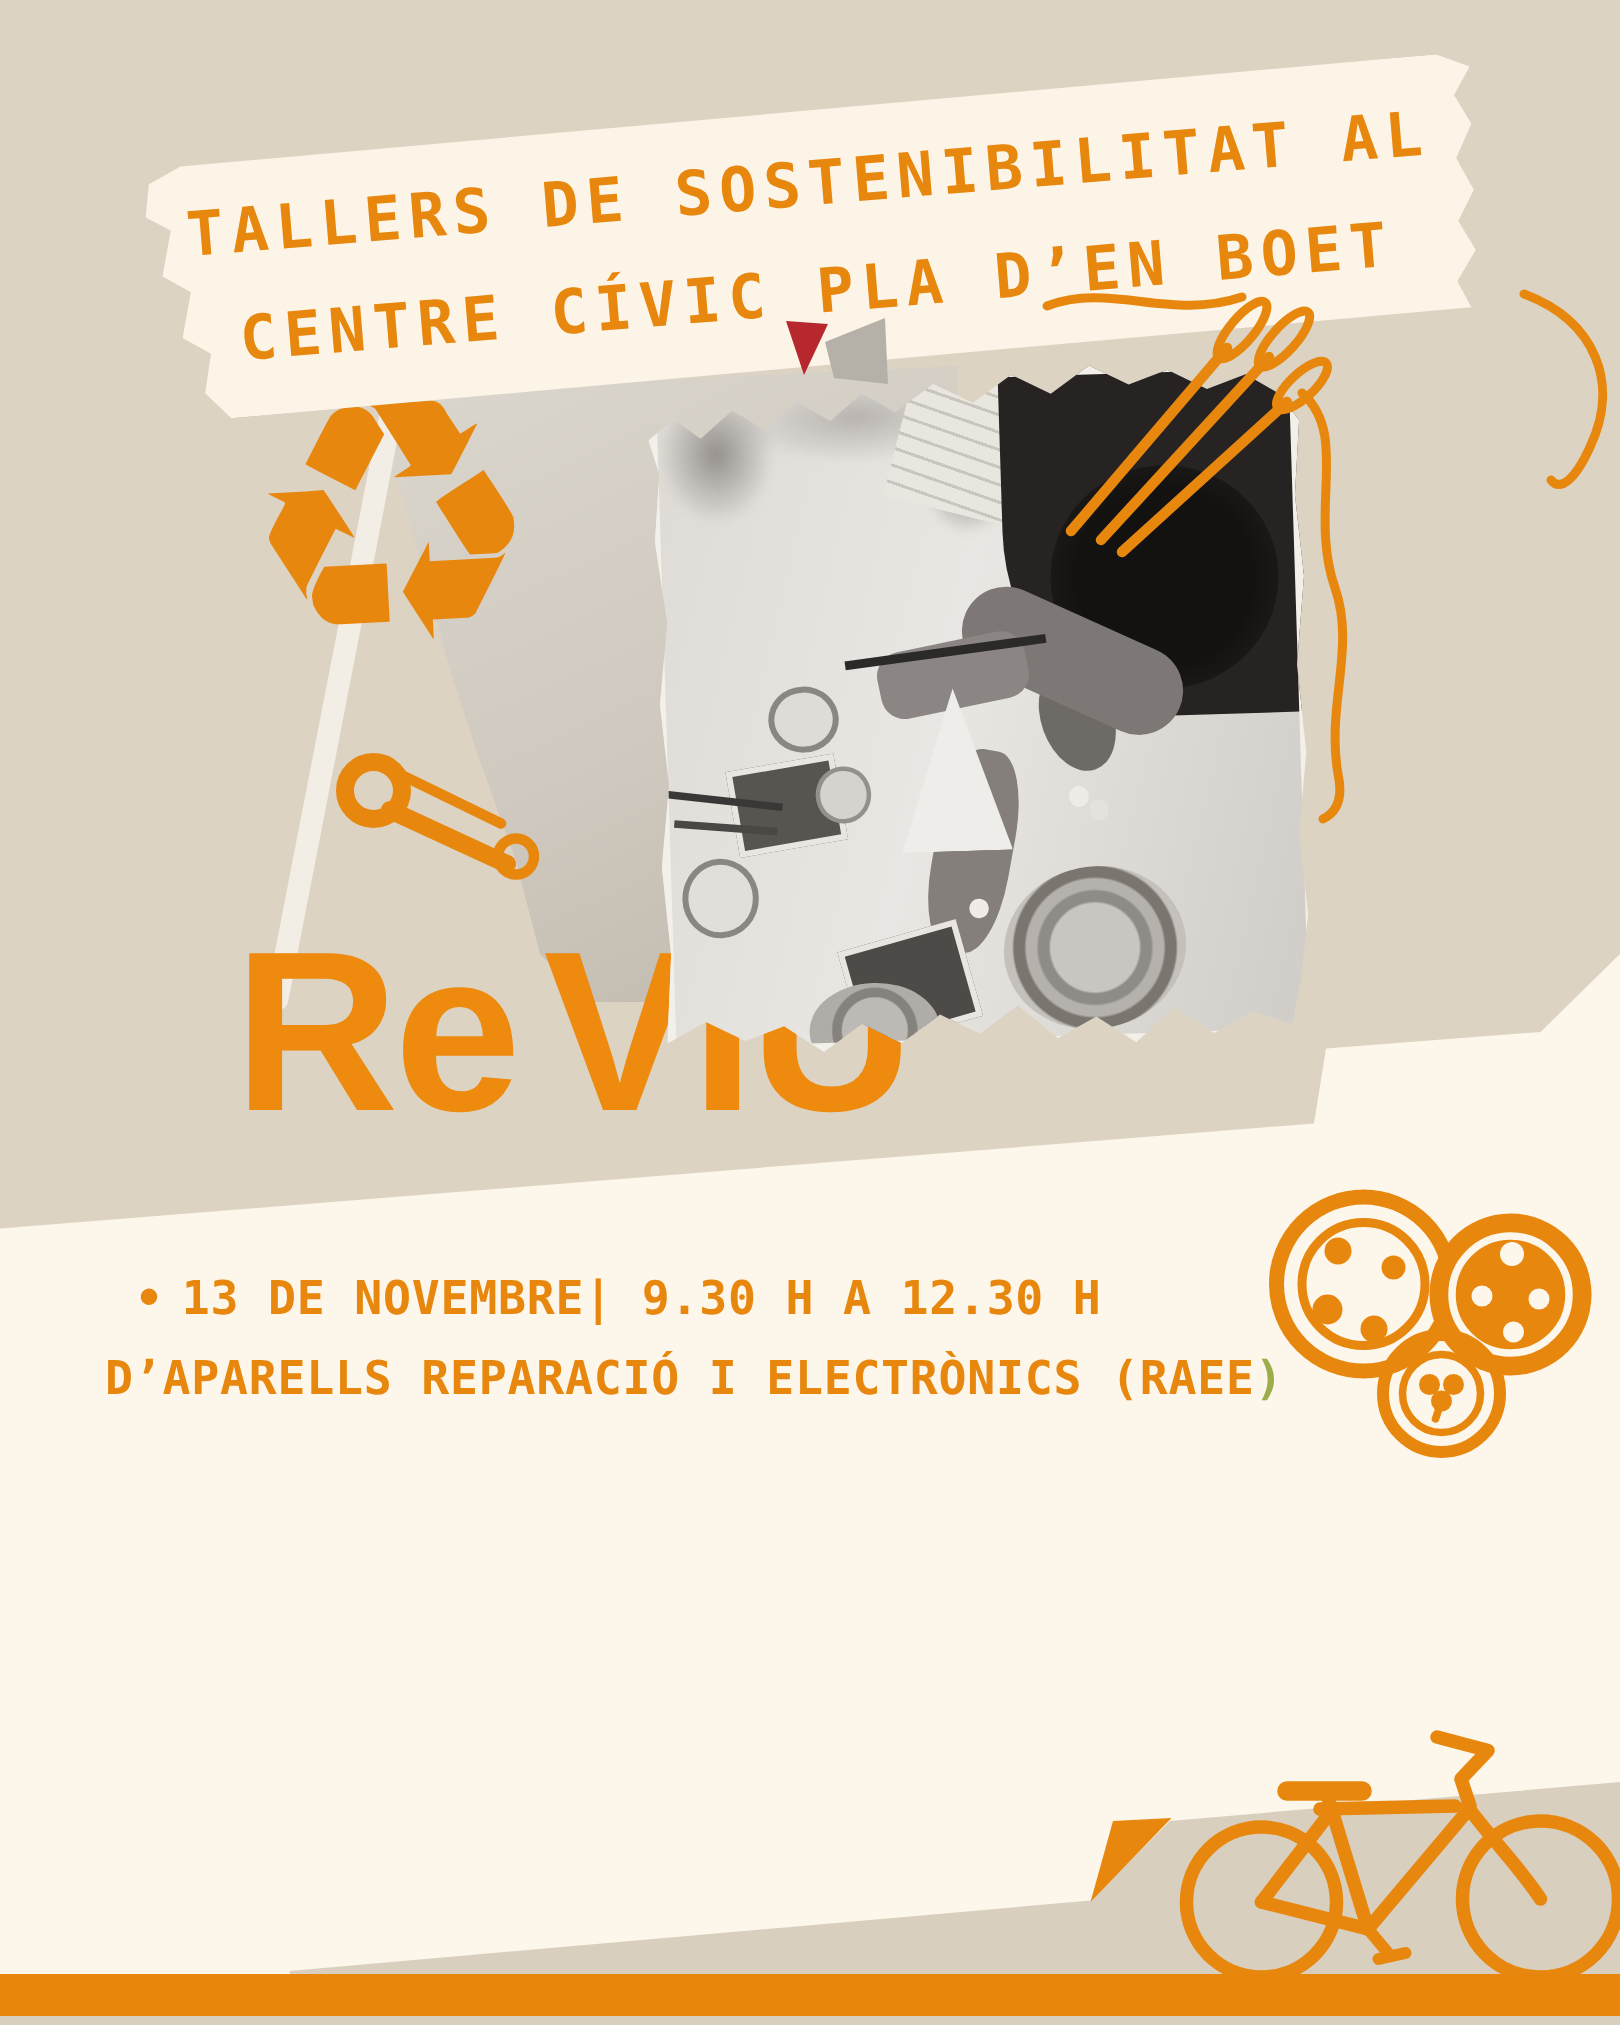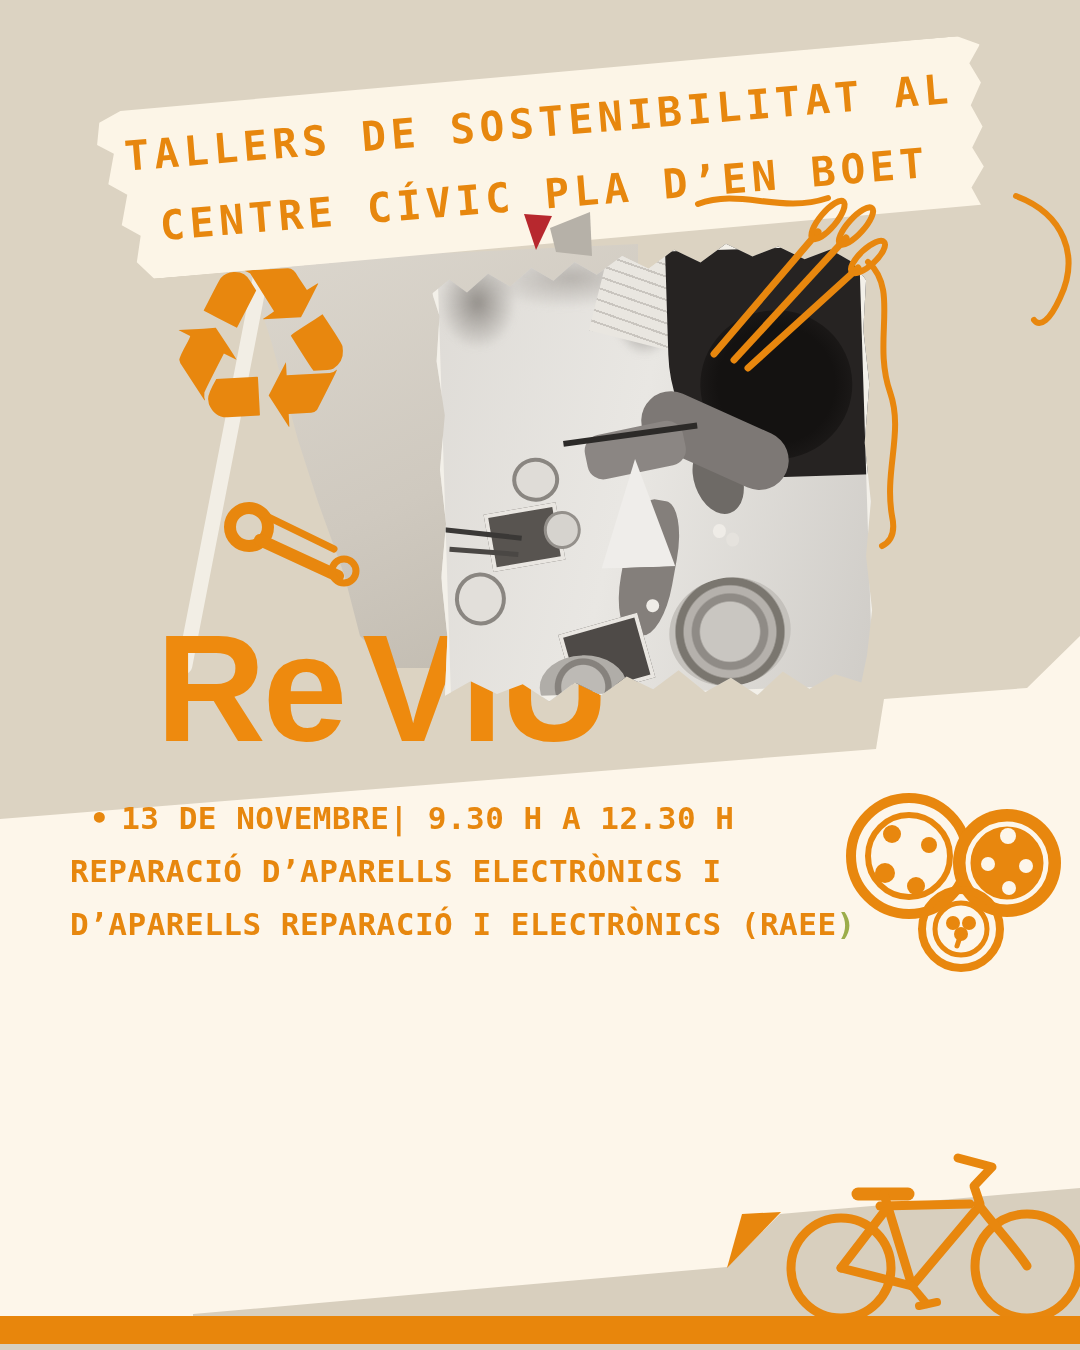--- a/index.html
+++ b/index.html
@@ -86,21 +86,21 @@
   .ph-bead3{left:47%;top:78%;width:3%;height:3%;border-radius:50%;background:#efece7;}
   
   .logo{
     position:absolute;left:156px;top:612px;z-index:5;
     font-family:"Liberation Sans",sans-serif;font-weight:bold;font-size:152px;
     letter-spacing:-3px;color:#ee8a0e;line-height:1;white-space:nowrap;
   }
   .logo .viu{margin-left:18px;}
   
   .details{
-    position:absolute;left:70px;top:792px;z-index:8;width:840px;
+    position:absolute;left:70px;top:840px;z-index:8;width:840px;
     color:#e7870e;font-weight:bold;font-size:31px;line-height:53px;letter-spacing:.5px;white-space:nowrap;
   }
   .details .bullet{margin:0 12px 0 20px;}
   .green{color:#9cad4b;}
   
   .decor{position:absolute;left:0;top:0;width:1080px;height:1350px;pointer-events:none;}
   .z3{z-index:3}.z8{z-index:8}.z9{z-index:9}
   
   .wedge{position:absolute;left:190px;top:1185px;width:890px;height:165px;z-index:8;background:#d8cfbe;
     clip-path:polygon(3px 129px,537px 82px,590px 29px,890px 3px,890px 165px,3px 165px);}
@@ -176,21 +176,20 @@
       <path d="M1016,196 C1064,214 1080,256 1060,298 C1050,320 1040,328 1034,320" stroke-width="6"></path>
     </g>
   </svg>
 
   <div class="logo">
     <span>Re</span><span class="viu">VIU</span>
   </div>
 
   <div class="details">
     <div><span class="bullet">•</span><span>13 DE NOVEMBRE| 9.30 H A 12.30 H</span></div>
-    <div>REPARACIÓ D’APARELLS ELECTRÒNICS I</div>
     <div><span>D’APARELLS REPARACIÓ I ELECTRÒNICS (RAEE</span><span class="green">)</span></div>
   </div>
 
   <svg class="decor z8" viewBox="0 0 1080 1350">
     <g stroke="#e8870e" fill="none">
       <circle cx="909" cy="856" r="58" stroke-width="10"></circle>
       <circle cx="909" cy="856" r="41" stroke-width="6"></circle>
       <g fill="#e8870e" stroke="none">
         <circle cx="892" cy="834" r="9"></circle>
           <circle cx="929" cy="845" r="8"></circle>

